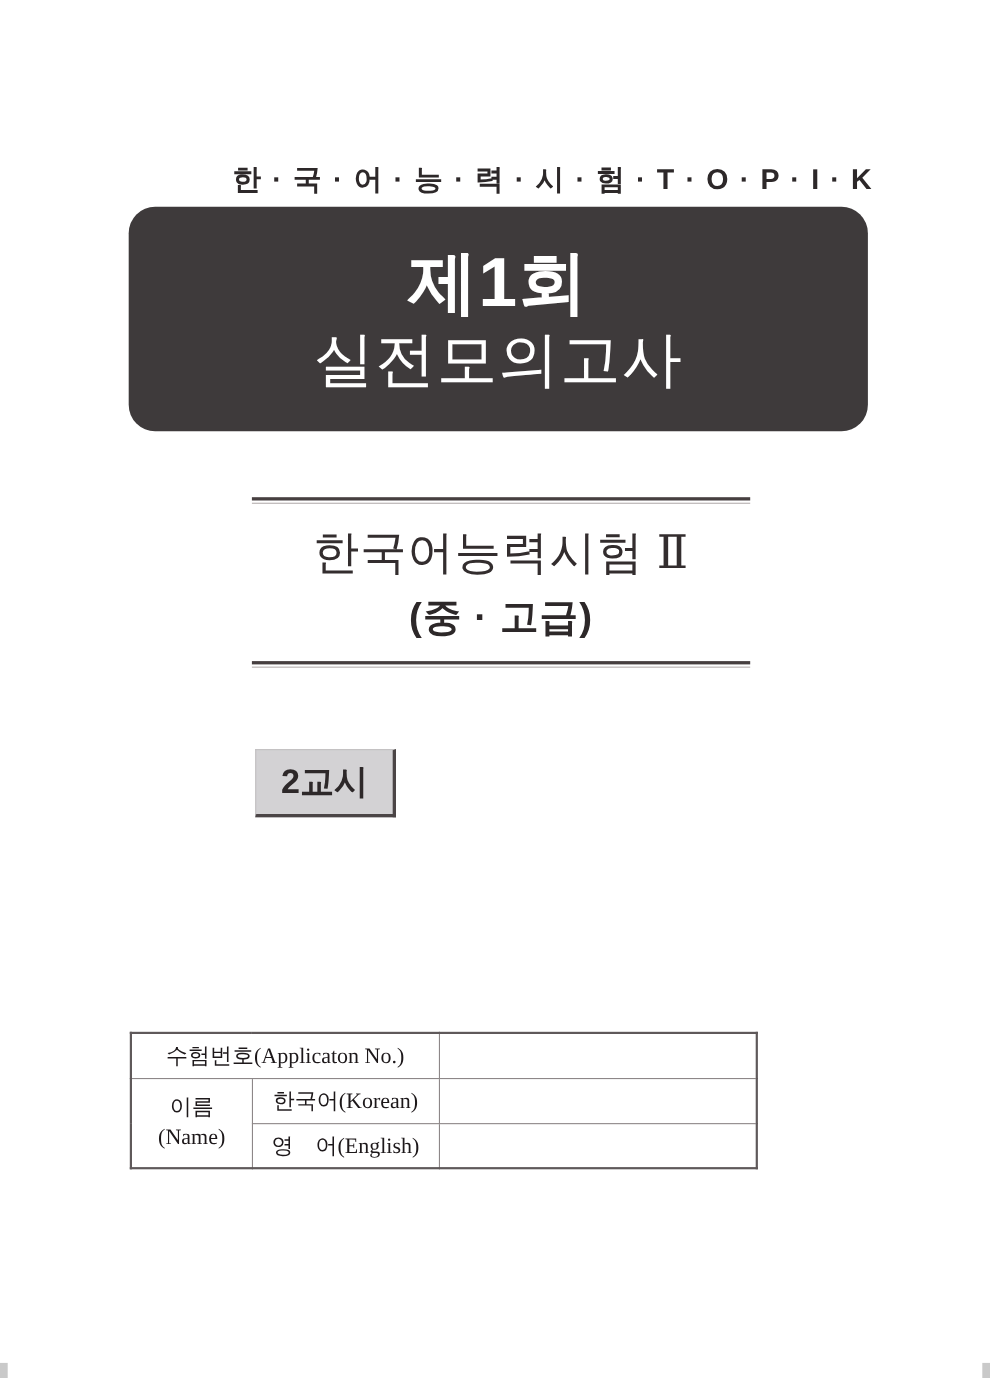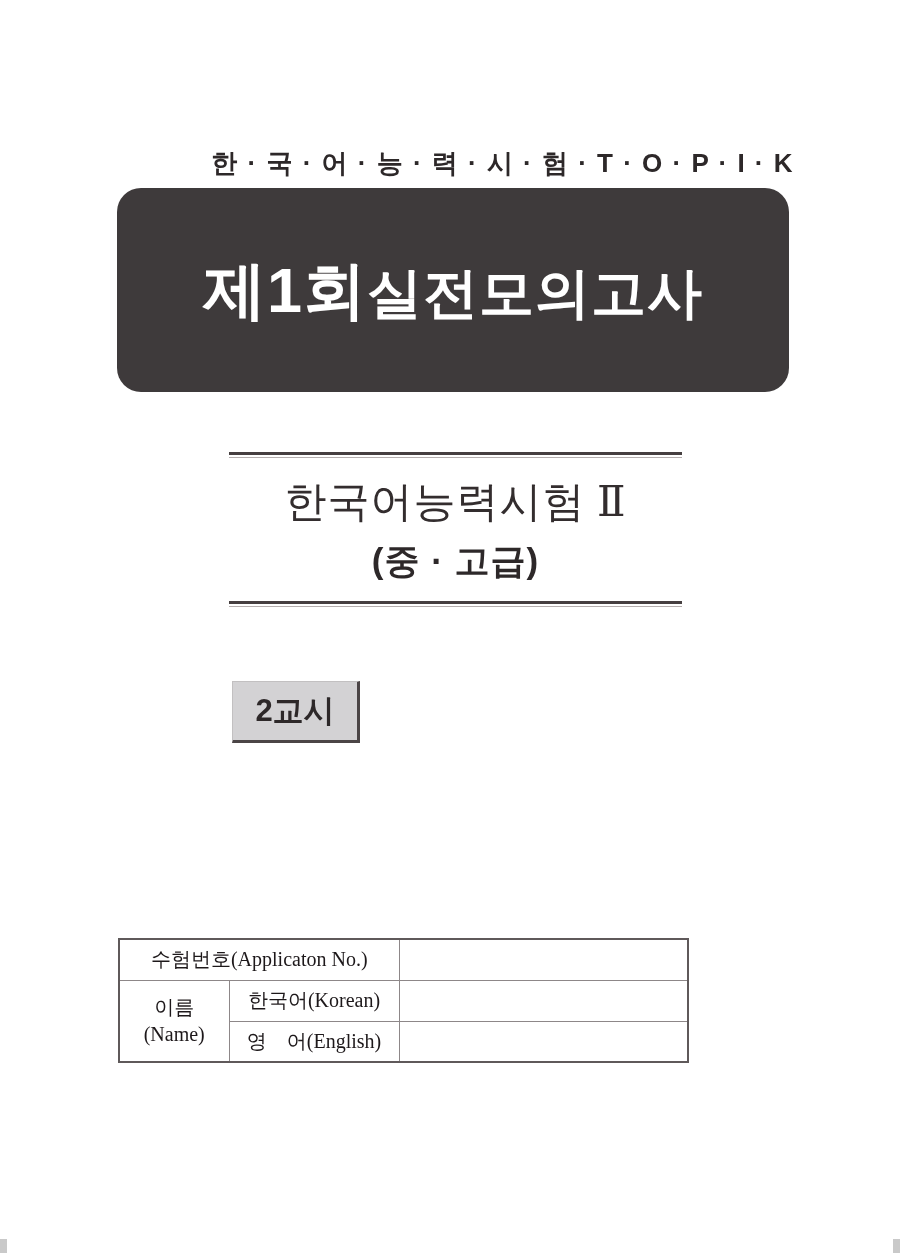--- a/index.html
+++ b/index.html
@@ -11,25 +11,25 @@
   
   .brand-line{
     position:absolute;top:146px;right:106px;
     font-size:26px;font-weight:700;letter-spacing:1.5px;
     color:#2d2829;white-space:nowrap;
   }
   
   .banner{
     position:absolute;left:117px;top:188px;width:672px;height:204px;
     border-radius:24px;
-    display:flex;flex-direction:row;align-items:center;justify-content:center;
+    display:flex;flex-direction:column;align-items:center;justify-content:center;
     color:#ffffff;
   }
   .banner-round{font-size:63px;font-weight:800;line-height:1.05;letter-spacing:1px;}
-  .banner-title{font-size:55px;font-weight:700;line-height:1.1;letter-spacing:1px;margin-top:6px;text-align:right;}
+  .banner-title{font-size:55px;font-weight:400;line-height:1.1;letter-spacing:1px;margin-top:6px;text-align:right;}
   
   .title-block{position:absolute;left:229px;top:452px;width:453px;text-align:center;}
   .rule{height:2px;border-top:3px solid #463f40;border-bottom:1px solid #b5aeae;}
   .exam-name{
     font-family:"Liberation Serif","DejaVu Serif",serif;
     font-size:42px;font-weight:400;color:#332d2e;
     margin-top:16px;letter-spacing:1px;
   }
   .exam-level{
     font-size:35px;font-weight:800;color:#2d2829;

